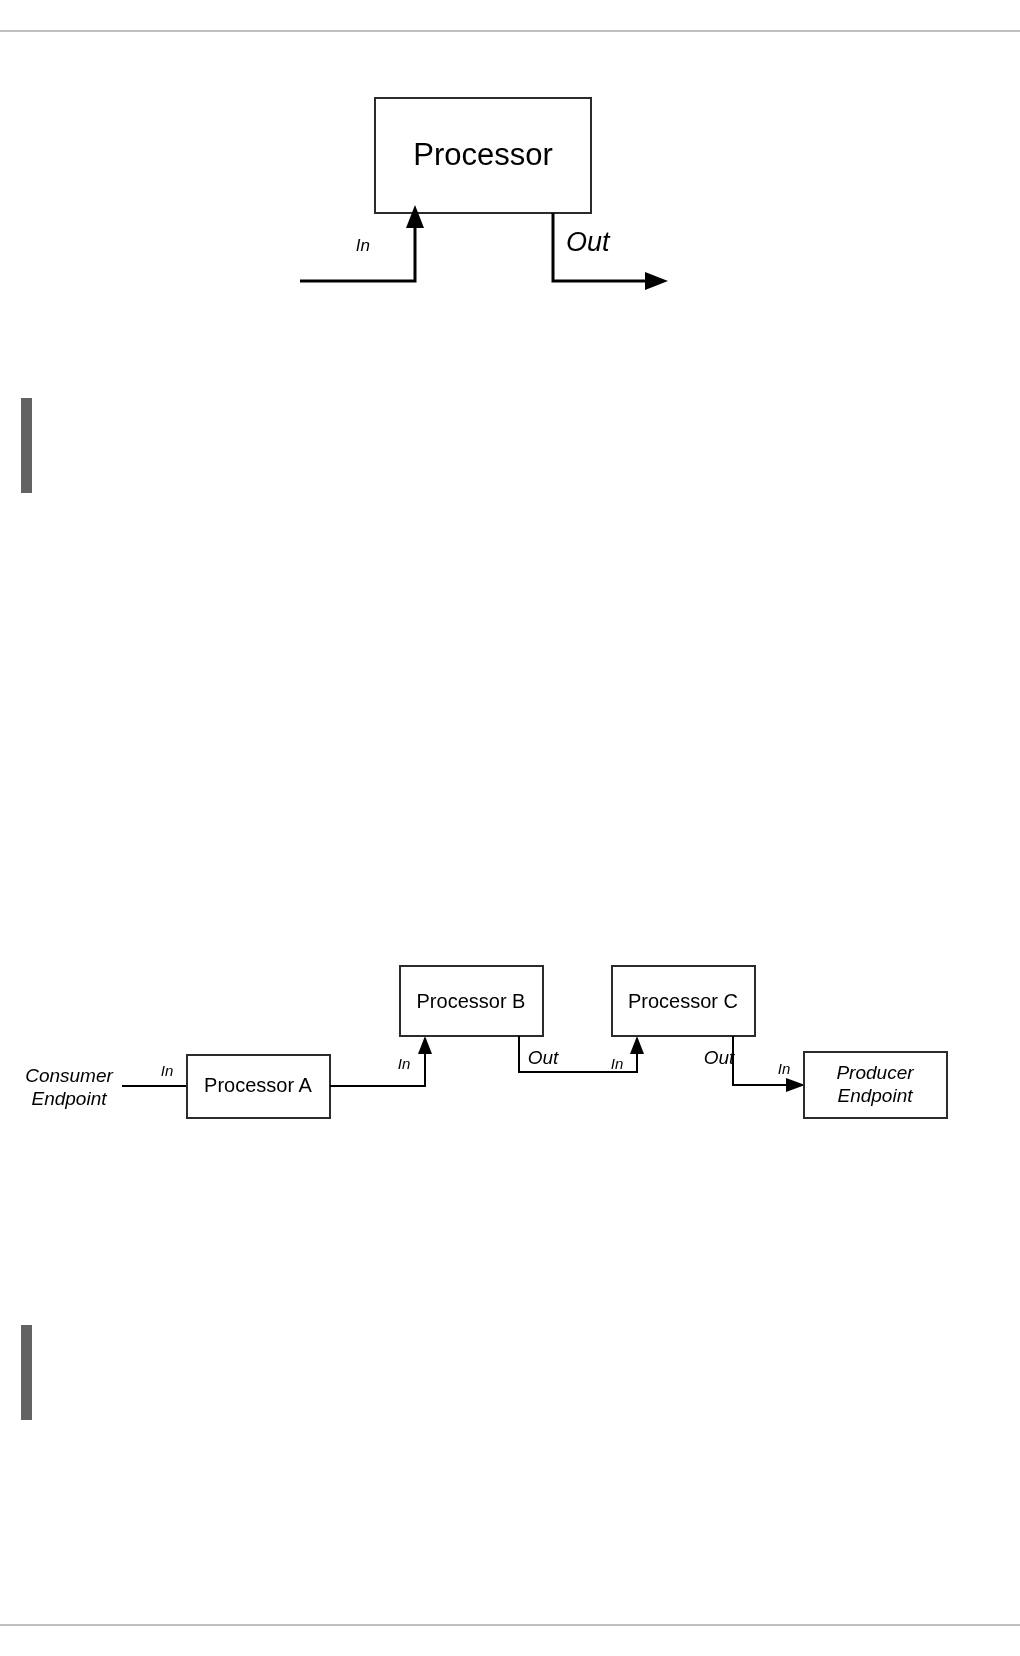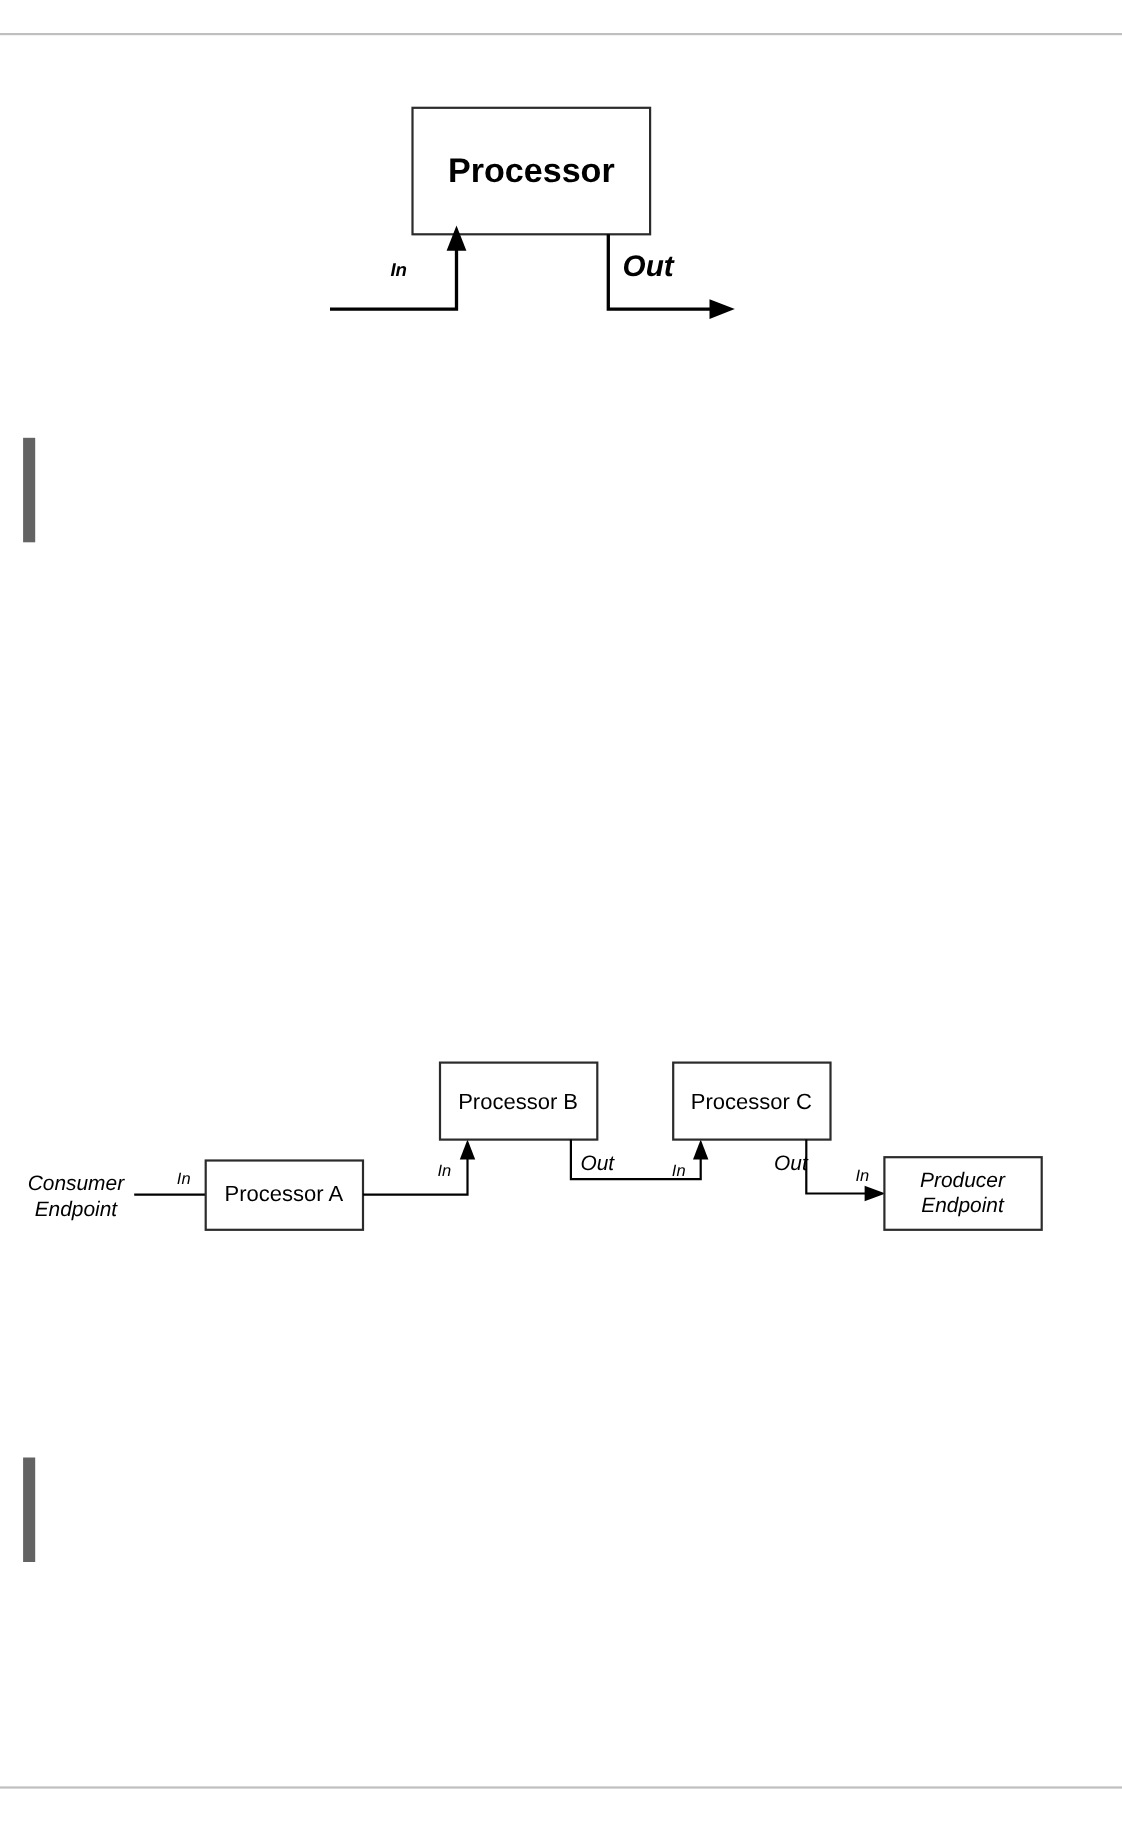--- a/index.html
+++ b/index.html
@@ -42,21 +42,21 @@
     width: 11px;
     background: #636363;
   }
   .change-bar-1 { top: 398px;  height: 95px; }
   .change-bar-2 { top: 1325px; height: 95px; }
 
   
   .figure {
     position: absolute;
   }
-  .figure-1 { left: 0px;  top: 80px;  width: 1020px; height: 230px; font-weight: bold; }
+  .figure-1 { left: 0px;  top: 80px;  width: 1020px; height: 230px; }
   .figure-2 { left: 0px;  top: 950px; width: 1020px; height: 200px; }
 
   .figure svg { display: block; }
 
   
   .box-label {
     font-family: "Liberation Sans", sans-serif;
     font-style: normal;
     fill: #000000;
   }

